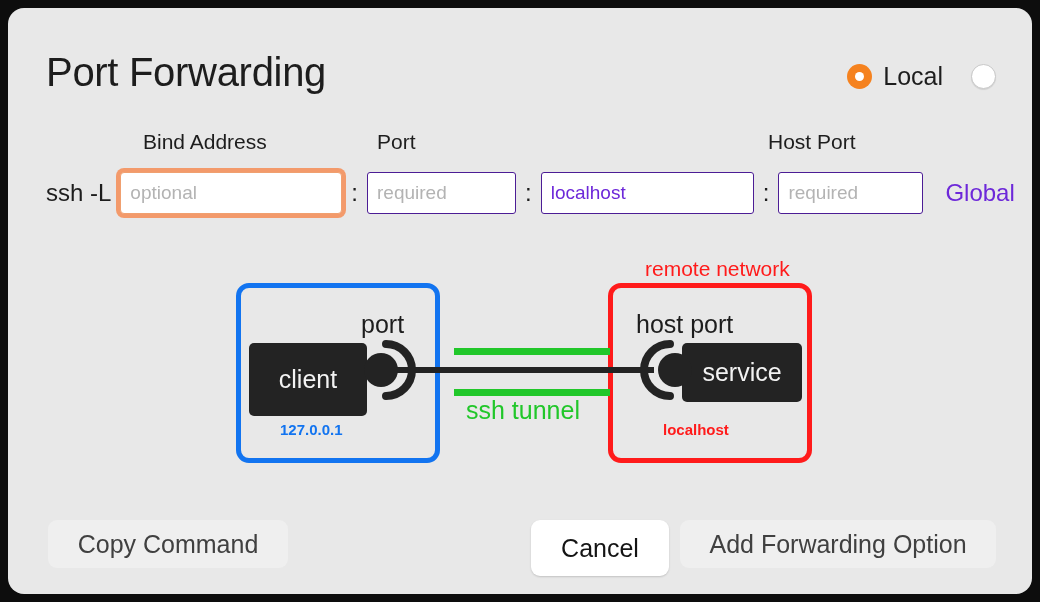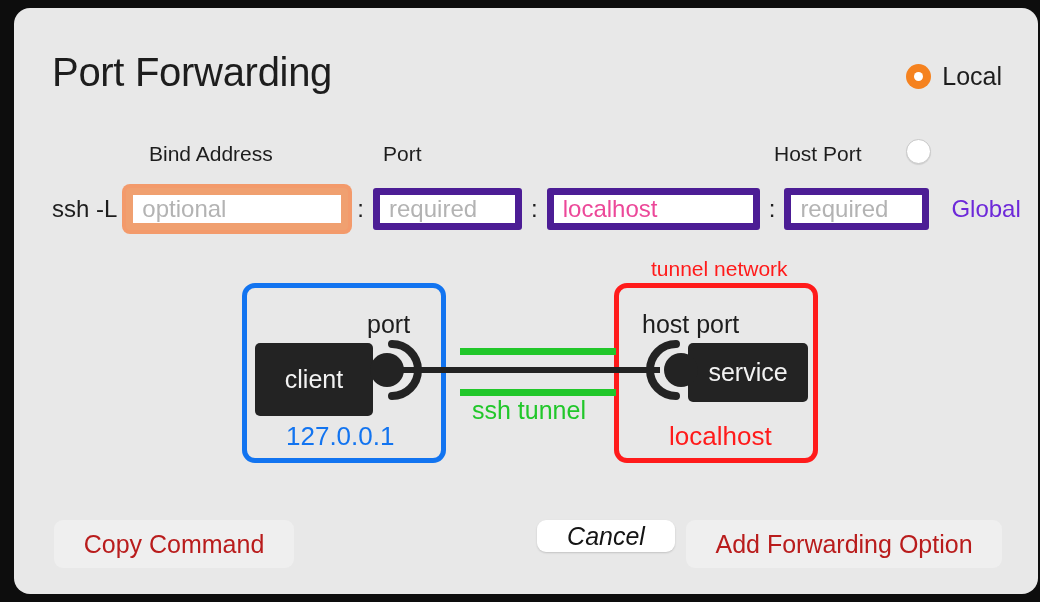--- a/index.html
+++ b/index.html
@@ -8,71 +8,70 @@
     background: #0d0d0d;
     font-family: "Liberation Sans", sans-serif;
     overflow: hidden;
   }
   #dialog {
     position: absolute;
     left: 8px; top: 8px;
     width: 1024px; height: 586px;
     background: #e8e8e8;
     border-radius: 16px;
-    margin-left: 6px;
   }
 
   
   #title {
     position: absolute; left: 38px; top: 42px;
     font-size: 40px; font-weight: 400; color: #1d1d1d;
     letter-spacing: -0.3px; white-space: nowrap;
   }
   #radio-group {
     position: absolute; right: 36px; top: 54px;
-    display: flex; align-items: flex-start; gap: 48px; flex-direction: column;
+    display: flex; align-items: center; gap: 28px;
   }
   .radio-opt { display: flex; align-items: center; gap: 11px; cursor: pointer; }
   .radio-dot {
     width: 25px; height: 25px; border-radius: 50%;
     display: flex; align-items: center; justify-content: center;
     flex: none;
   }
   .radio-dot.on { background: #f5821f; }
   .radio-dot.on::after {
     content: ""; width: 9px; height: 9px; border-radius: 50%; background: #ffffff;
   }
   .radio-dot.off {
     background: #ffffff;
     border: 1px solid #c8c8c8;
     box-shadow: 0 1px 1px rgba(0,0,0,.10);
   }
   .radio-label { font-size: 25px; color: #1d1d1d; white-space: nowrap; }
 
   
-  #form-labels { position: absolute; top: 134px; left: 0; width: 100%; height: 26px; }
+  #form-labels { position: absolute; top: 122px; left: 0; width: 100%; height: 26px; }
   .fld-label {
     position: absolute; font-size: 21px; color: #1d1d1d; white-space: nowrap;
   }
   #lbl-bind { left: 135px; }
   #lbl-port { left: 369px; }
   #lbl-hostport { left: 760px; }
 
   #form-row {
-    position: absolute; left: 38px; top: 180px;
+    position: absolute; left: 38px; top: 164px;
     display: flex; align-items: center; height: 42px;
   }
   #prefix {
     font-size: 24px; color: #1d1d1d; white-space: nowrap; margin-right: 9px;
   }
   .field {
     height: 42px; background: #ffffff;
-    border: 7px solid #4c1d95; border-radius: 3px;
-    font-size: 24px; font-family: "Liberation Sans", sans-serif;
-    padding: 0 9px; color: #ec4899; outline: none;
+    border: 1px solid #4c1d95; border-radius: 3px;
+    font-size: 19px; font-family: "Liberation Sans", sans-serif;
+    padding: 0 9px; color: #6d28d9; outline: none;
   }
   .field::placeholder { color: #b3b3b3; }
   .field.focused {
     border-color: #f0a070;
     box-shadow: 0 0 0 4px rgba(243,150,100,.95);
     border-radius: 4px;
     caret-color: #f5821f;
   }
   #f-bind { width: 222px; }
   #f-port { width: 149px; }
@@ -93,21 +92,21 @@
   #local-title { left: 236px; top: 9px; color: #1274f0; }
   #remote-title { left: 637px; top: 9px; color: #ff1b1b; }
 
   .net-box {
     position: absolute; border-radius: 13px; background: transparent;
   }
   #local-box { left: 228px; top: 35px; width: 204px; height: 180px; border: 5px solid #1274f0; }
   #remote-box { left: 600px; top: 35px; width: 204px; height: 180px; border: 5px solid #ff1b1b; }
 
   .net-ip {
-    position: absolute; font-size: 26px; white-space: nowrap;
+    position: absolute; font-size: 15px; white-space: nowrap; font-weight: bold;
   }
   #local-ip { left: 272px; top: 173px; color: #1274f0; }
   #remote-ip { left: 655px; top: 173px; color: #ff1b1b; }
 
   .node-box {
     position: absolute; background: #232323; border-radius: 5px;
     display: flex; align-items: center; justify-content: center;
     color: #f2f2f2; font-size: 25px;
   }
   #client-box { left: 241px; top: 95px; width: 118px; height: 73px; }
@@ -136,27 +135,27 @@
   #conn-left { left: 356px; }
   #conn-right { left: 620px; }
 
   
   .btn {
     position: absolute; border-radius: 9px;
     font-size: 25px; font-family: "Liberation Sans", sans-serif;
     display: flex; align-items: center; justify-content: center;
     border: none; white-space: nowrap;
   }
-  .btn.disabled { background: #efefef; color: #b91c1c; }
+  .btn.disabled { background: #efefef; color: #404040; }
   .btn.normal {
     background: #ffffff; color: #141414;
     box-shadow: 0 1px 2px rgba(0,0,0,.16);
   }
   #btn-copy { left: 40px; top: 512px; width: 240px; height: 48px; }
-  #btn-cancel { left: 523px; top: 512px; width: 138px; height: 32px; font-style: italic; }
+  #btn-cancel { left: 523px; top: 512px; width: 138px; height: 56px; }
   #btn-add { left: 672px; top: 512px; width: 316px; height: 48px; }
 </style>
 </head>
 <body>
 
 <div id="dialog">
 
   <div id="title">Port Forwarding</div>
 
   <div id="radio-group">
@@ -190,21 +189,21 @@
 
     <span class="colon">:</span>
 
     <input class="field" id="f-hostport" placeholder="required" style="">
 
     <span id="global-label">Global</span>
   </div>
 
   <div id="diagram">
 
-    <span class="net-title" id="remote-title">tunnel network</span>
+    <span class="net-title" id="remote-title">remote network</span>
 
     <div class="net-box" id="local-box"></div>
     <div class="net-box" id="remote-box"></div>
 
     <div class="tunnel-line" id="tunnel-top"></div>
     <div id="wire"></div>
     <div class="tunnel-line" id="tunnel-bot"></div>
     <span id="tunnel-label">ssh tunnel</span>
 
     <div class="node-box" id="client-box">

